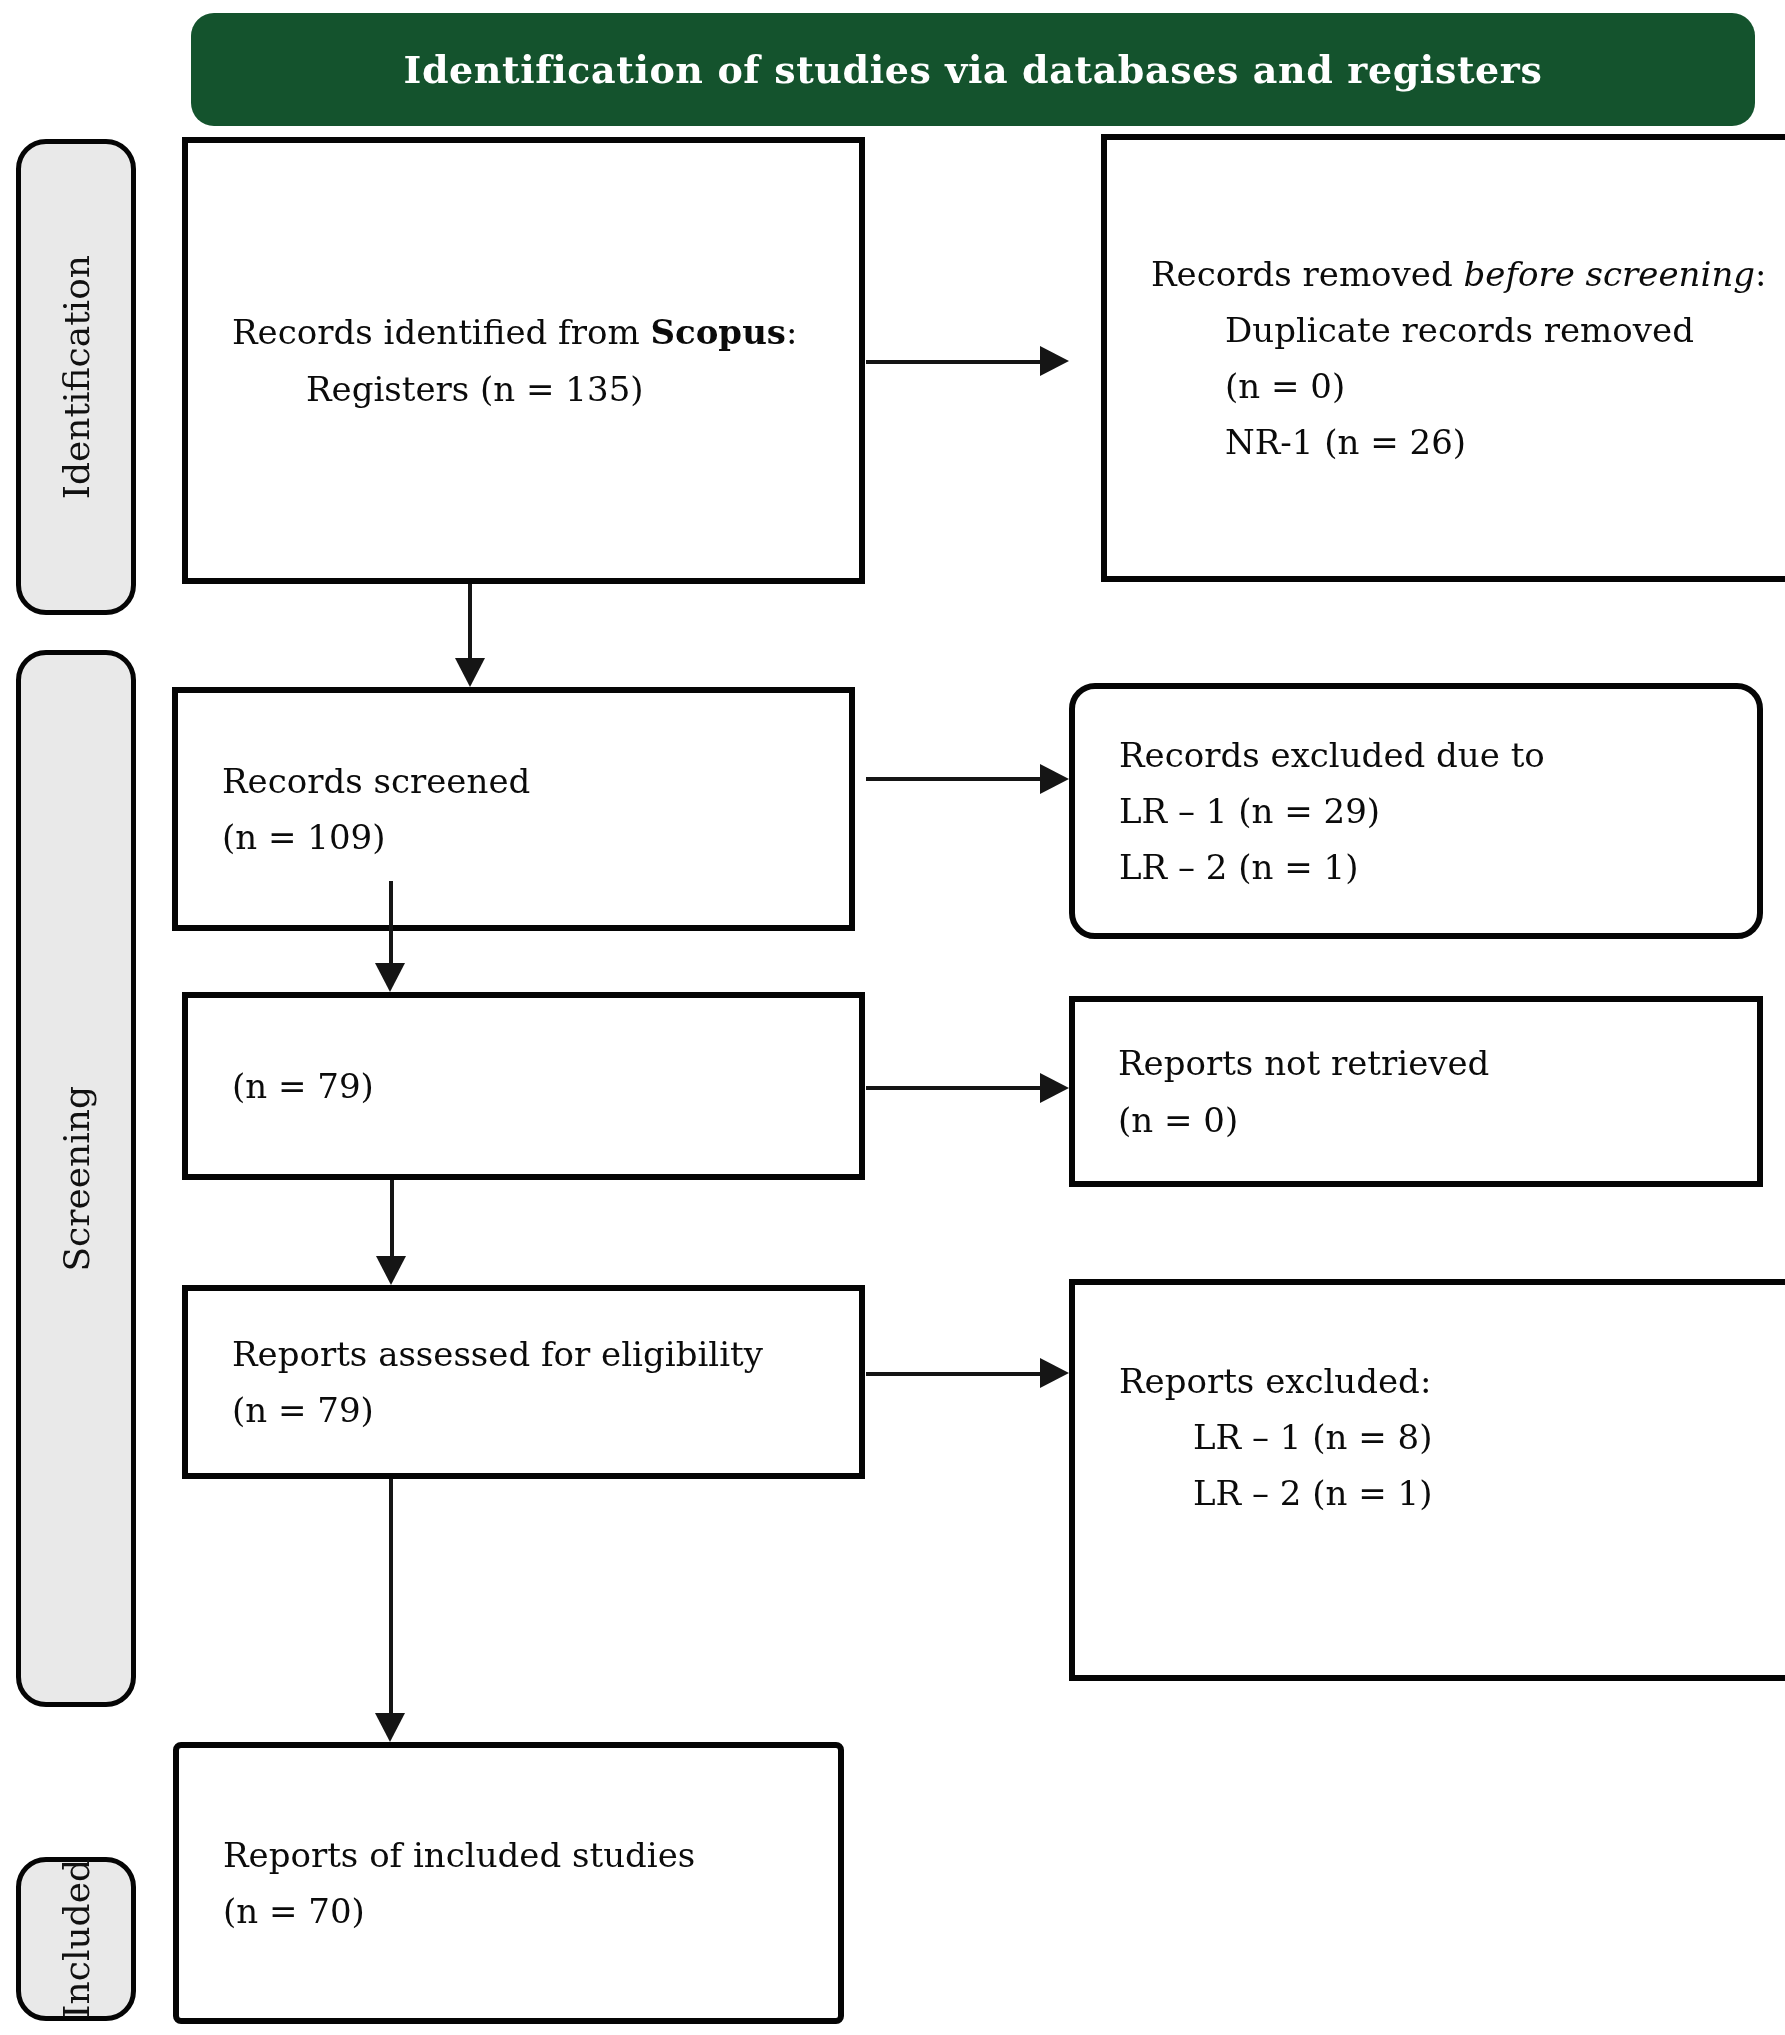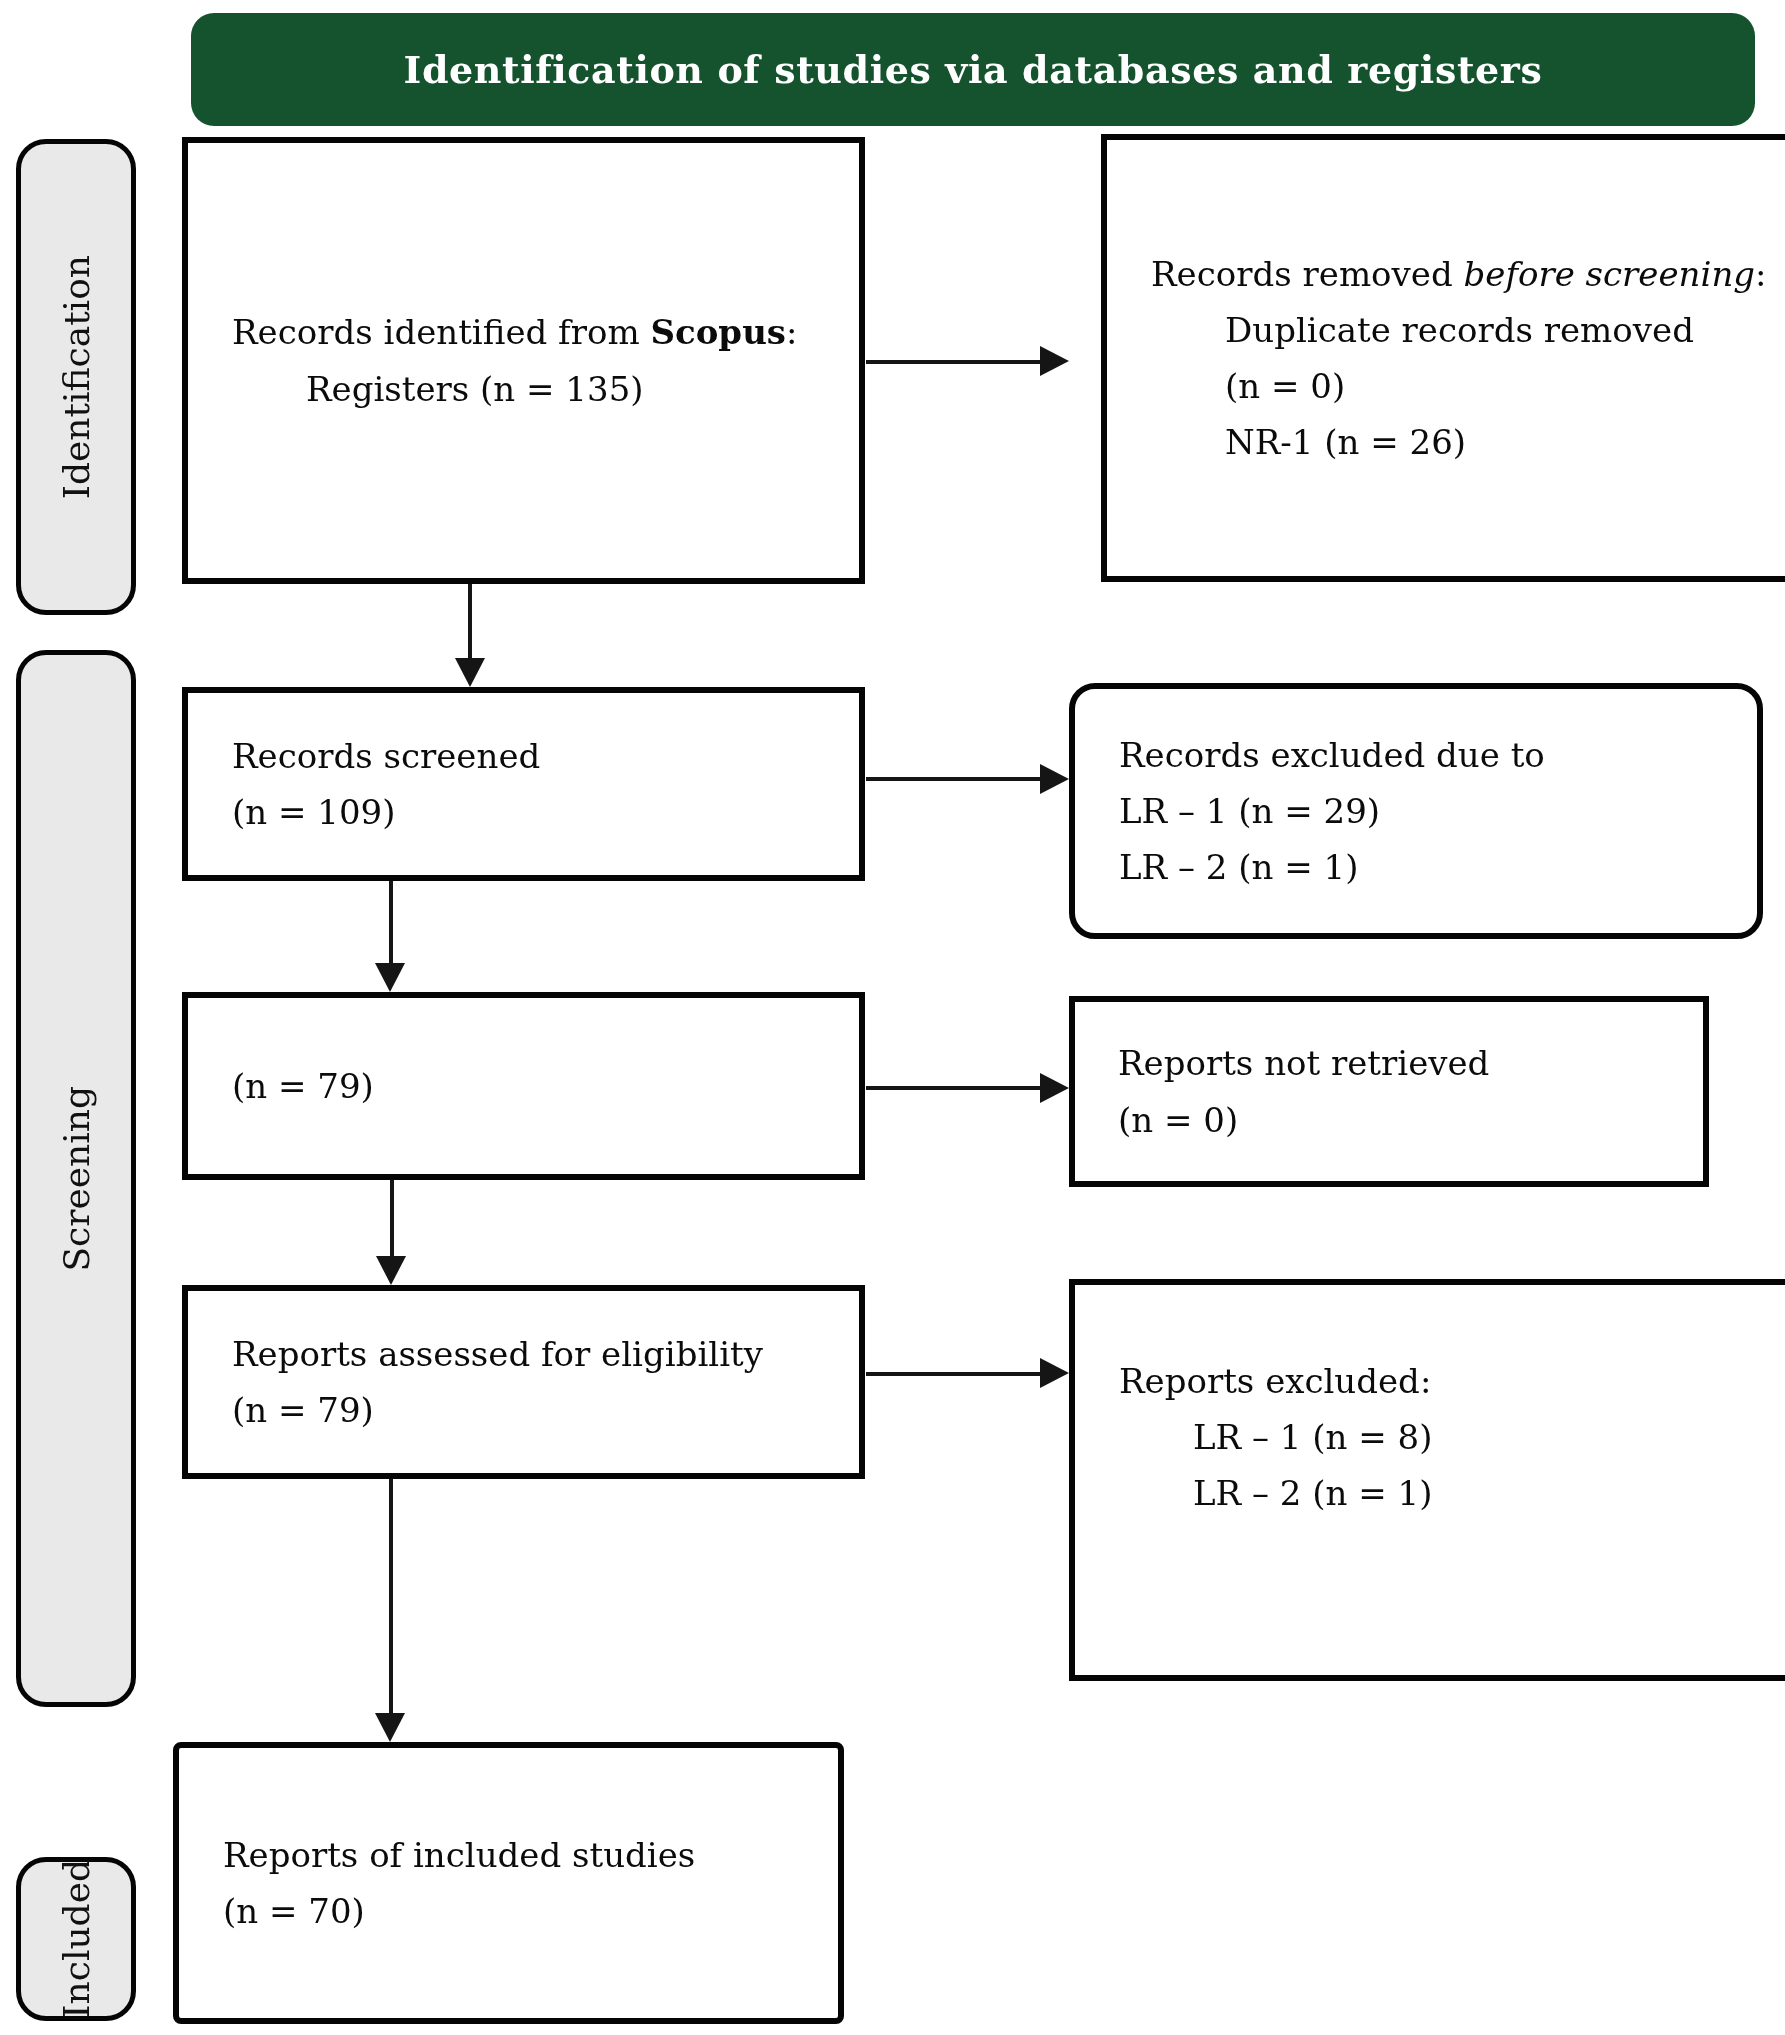--- a/index.html
+++ b/index.html
@@ -42,24 +42,24 @@
     display:flex; flex-direction:column; justify-content:center;
     padding-left:44px; padding-right:14px;
     font-size:34px; line-height:1.65; color:#0b0b0b;
   }
   .fbox .ln { white-space:nowrap; }
   .fbox .indent { padding-left:74px; }
   .fbox b { font-weight:bold; }
   .fbox i { font-style:italic; }
   #box-identified       { left:182px;  top:137px;  width:683px; height:447px; }
   #box-removed          { left:1069px; top:134px;  width:694px; height:448px;margin-left:32px; }
-  #box-screened         { left:182px;  top:687px; width:683px; height:194px; }
+  #box-screened         { left:172px;  top:687px; width:683px; height:244px; }
   #box-excluded-screen  { left:1069px; top:683px; width:694px; height:256px;border-radius:26px; }
   #box-sought           { left:182px;  top:992px; width:683px; height:188px; }
-  #box-not-retrieved    { left:1069px; top:996px; width:640px; height:191px;padding-left:43px; }
+  #box-not-retrieved    { left:1069px; top:996px; width:694px; height:191px;padding-left:43px; }
   #box-assessed         { left:182px;  top:1285px; width:683px; height:194px;justify-content:center; }
   #box-excluded-elig    { left:1069px; top:1279px; width:820px; height:402px;
                           justify-content:flex-start; padding-top:68px; }
   #box-included-studies { left:173px;  top:1742px; width:671px; height:282px;border-radius:8px; }
   
   .vstem { position:absolute; width:4px; background:#151515; }
   .vhead { position:absolute; width:0; height:0;
            border-left:15.6px solid transparent; border-right:15.6px solid transparent;
            border-top:29px solid #151515; }
   .hstem { position:absolute; height:4px; background:#151515; }

